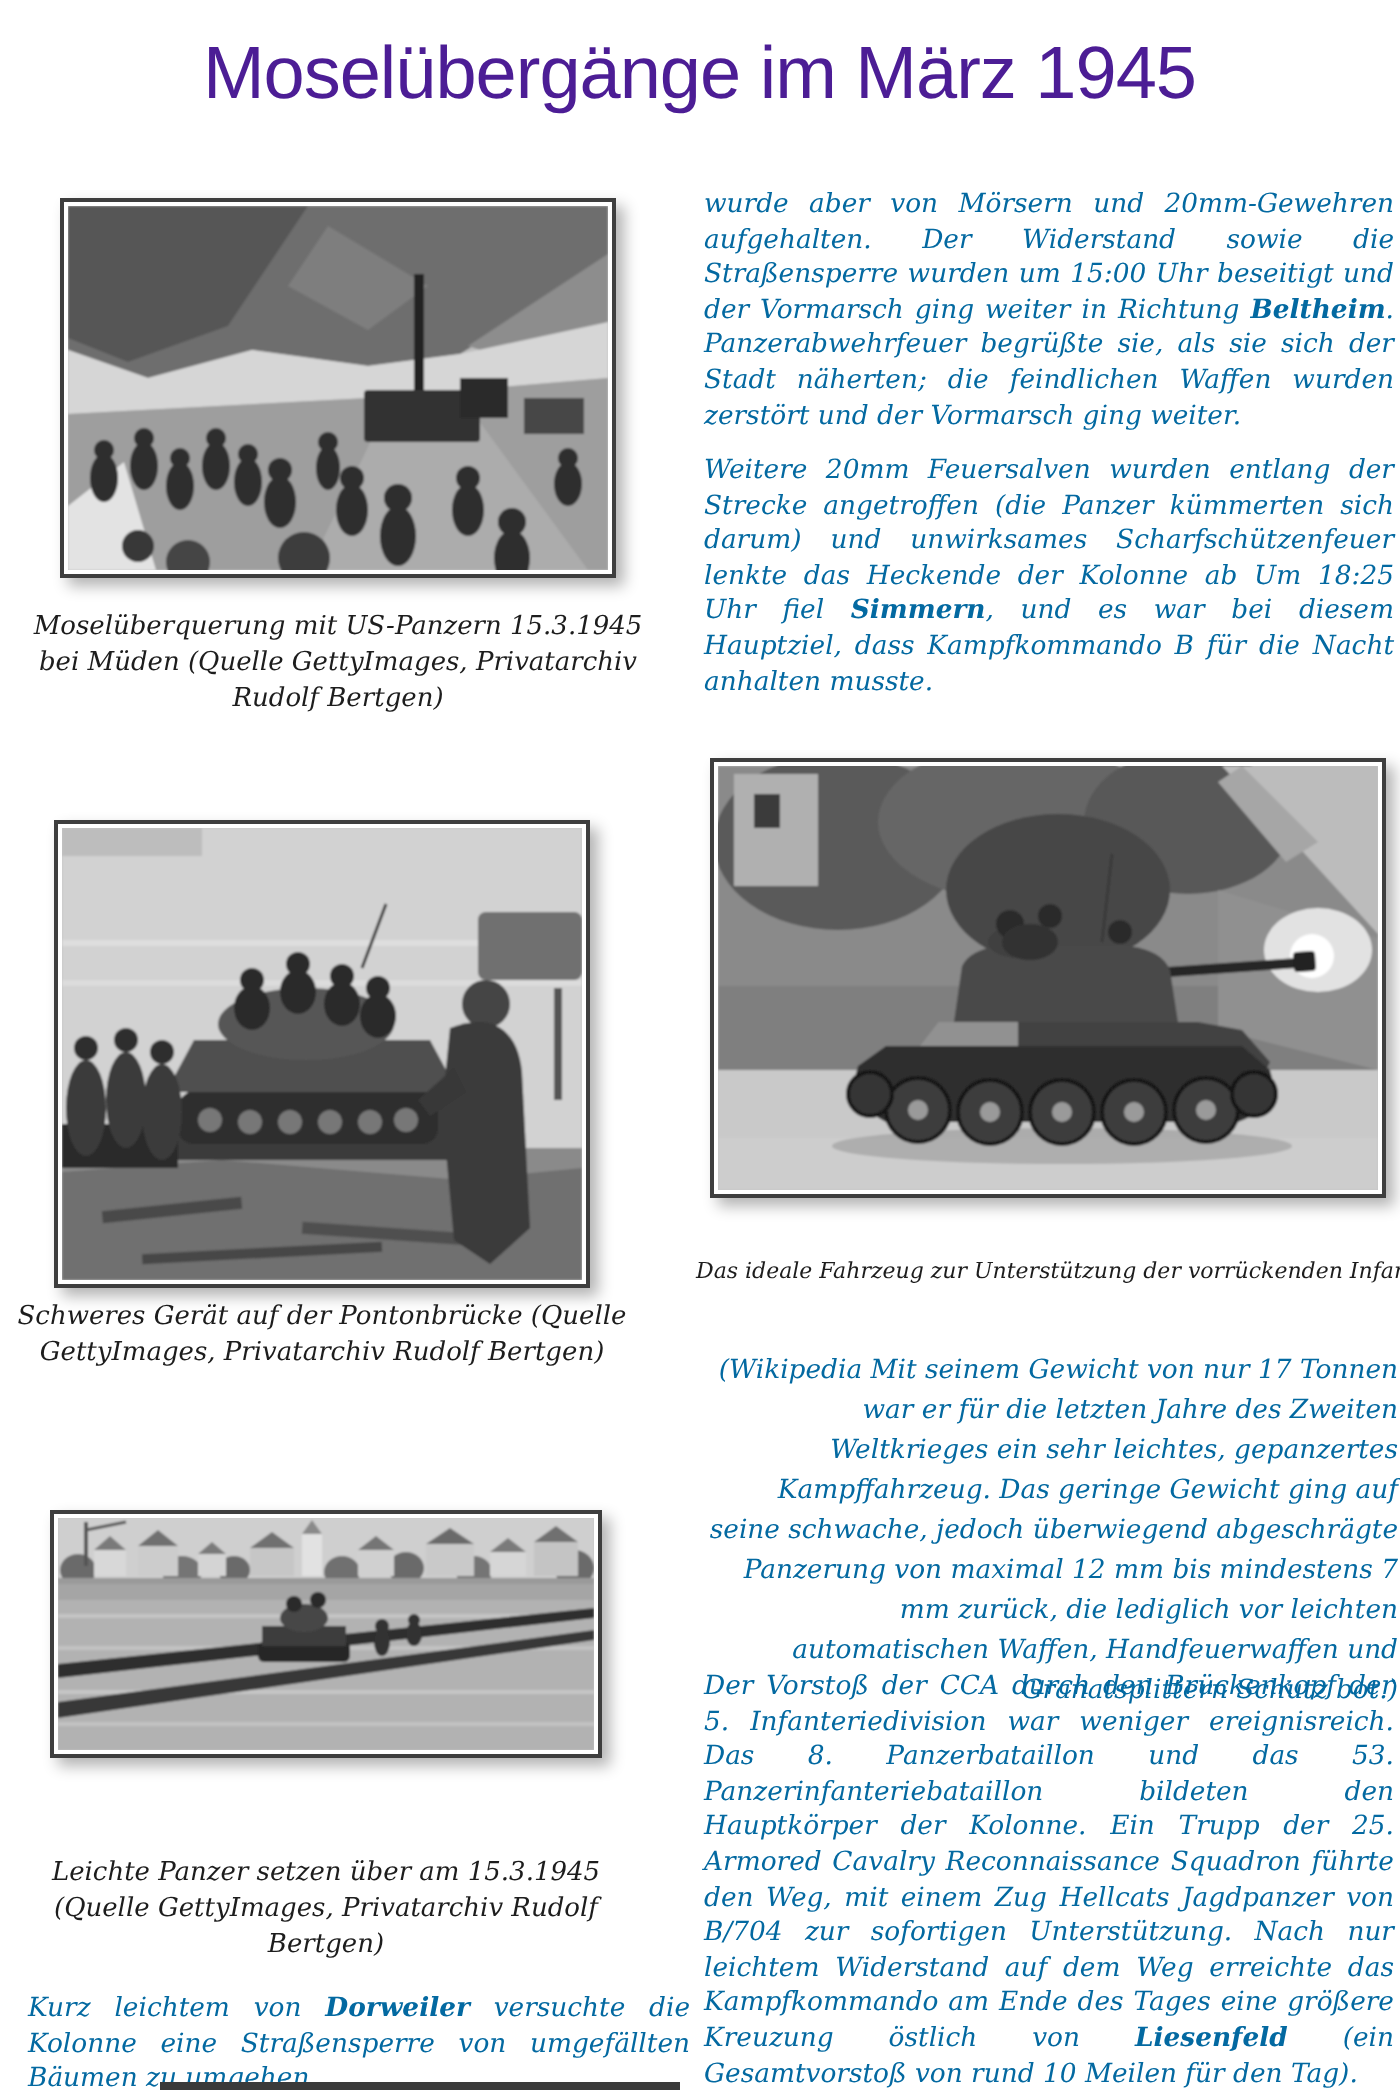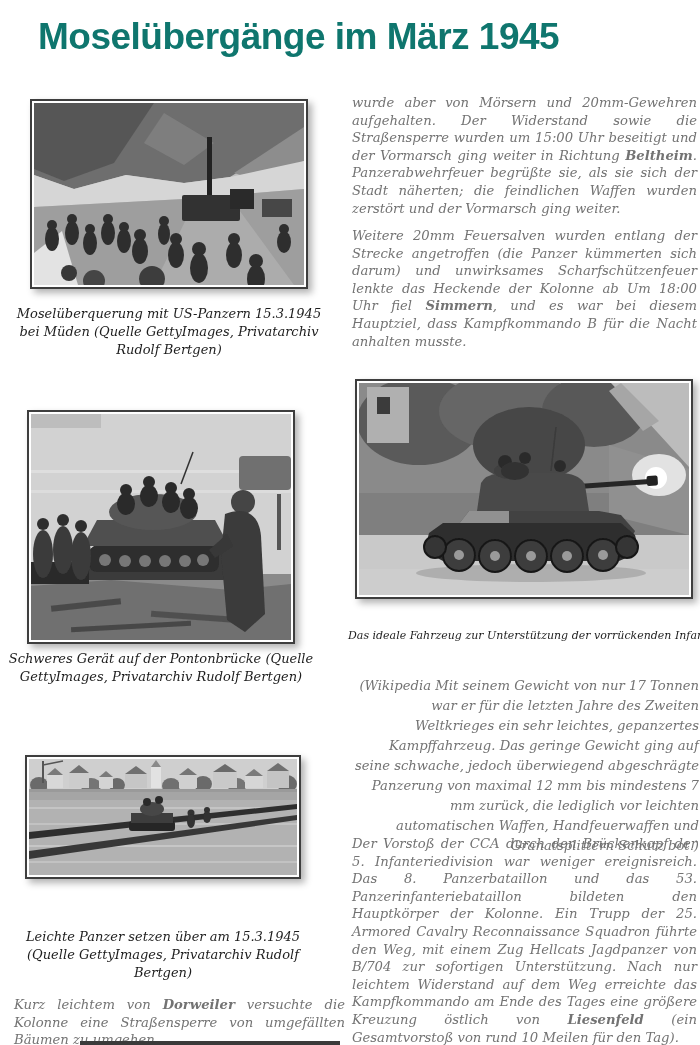--- a/index.html
+++ b/index.html
@@ -3,34 +3,34 @@
 <meta charset="utf-8">
 <style>
   * { margin:0; padding:0; box-sizing:border-box; }
   html,body { background:#ffffff; }
   .page {
     position:relative; width:700px; height:1045px; background:#ffffff;
     overflow:hidden; font-family:"DejaVu Serif", serif;
   }
   .page-title {
     position:absolute; left:38px; top:16px; width:560px;
-    font-family:"Liberation Sans", sans-serif; font-weight:bold;
-    font-size:37px; letter-spacing:-0.5px; color:#0f766e; white-space:nowrap;
+    font-family:"Liberation Sans", sans-serif; font-weight:normal;
+    font-size:37px; letter-spacing:-0.5px; color:#4c1d95; white-space:nowrap;text-align:right;
   }
   .photo-frame {
     position:absolute; background:#ffffff; border:2px solid #3e3e3e; padding:2px;
     box-shadow:4px 4px 7px rgba(0,0,0,0.30);
   }
   .photo-frame svg { display:block; background:#c4c4c4; }
   .caption {
     position:absolute; text-align:center; color:#1d1d1d;
     font-style:italic; font-size:13px; line-height:18px;
   }
   .para {
-    position:absolute; color:#737373; font-style:italic;
+    position:absolute; color:#0369a1; font-style:italic;
     font-size:13.2px; line-height:17.6px; text-align:justify;
   }
   .para.ragged { text-align:right; line-height:20px; }
   .para b, .caption b { font-weight:bold; }
   .caption-title { font-size:12px; }
   .nowrap { white-space:nowrap; }
   .next-photo-edge {
     position:absolute; left:80px; top:1041px; width:260px; height:4px;
     background:#3a3a3a;
   }
@@ -92,21 +92,21 @@
         <circle cx="118" cy="176" r="13" fill="#3c3c3c"></circle>
         <circle cx="60" cy="178" r="11" fill="#444444"></circle>
         <circle cx="35" cy="170" r="8" fill="#383838"></circle>
       </g>
     </svg>
   </div>
   <div class="caption" style="left:12px; top:305px; width:314px;">Moselüberquerung mit US-Panzern 15.3.1945 bei Müden (Quelle GettyImages, Privatarchiv Rudolf Bertgen)</div>
 
   <div class="para" style="left:352px; top:94px; width:345px;"><span>wurde aber von Mörsern und 20mm-Gewehren aufgehalten. Der Widerstand sowie die Straßensperre wurden um 15:00 Uhr beseitigt und der Vormarsch ging weiter in Richtung </span><b>Beltheim</b><span>. Panzerabwehrfeuer begrüßte sie, als sie sich der Stadt näherten; die feindlichen Waffen wurden zerstört und der Vormarsch ging weiter.</span></div>
 
-  <div class="para" style="left:352px; top:227px; width:345px;"><span>Weitere 20mm Feuersalven wurden entlang der Strecke angetroffen (die Panzer kümmerten sich darum) und unwirksames Scharfschützenfeuer lenkte das Heckende der Kolonne ab Um 18:00 Uhr fiel </span><b>Simmern</b><span>, und es war bei diesem Hauptziel, dass Kampfkommando B für die Nacht anhalten musste.</span></div>
+  <div class="para" style="left:352px; top:227px; width:345px;"><span>Weitere 20mm Feuersalven wurden entlang der Strecke angetroffen (die Panzer kümmerten sich darum) und unwirksames Scharfschützenfeuer lenkte das Heckende der Kolonne ab Um 18:25 Uhr fiel </span><b>Simmern</b><span>, und es war bei diesem Hauptziel, dass Kampfkommando B für die Nacht anhalten musste.</span></div>
 
   <div class="photo-frame" style="left:27px; top:410px; width:268px; height:234px;">
     <svg width="260" height="226" viewBox="0 0 260 226">
       <defs>
           <filter id="b2" x="-5%" y="-5%" width="110%" height="110%">
             <feGaussianBlur stdDeviation="0.6"></feGaussianBlur>
           </filter>
         </defs>
       <g filter="url(#b2)">
         <rect x="0" y="0" width="260" height="226" fill="#d2d2d2"></rect>

